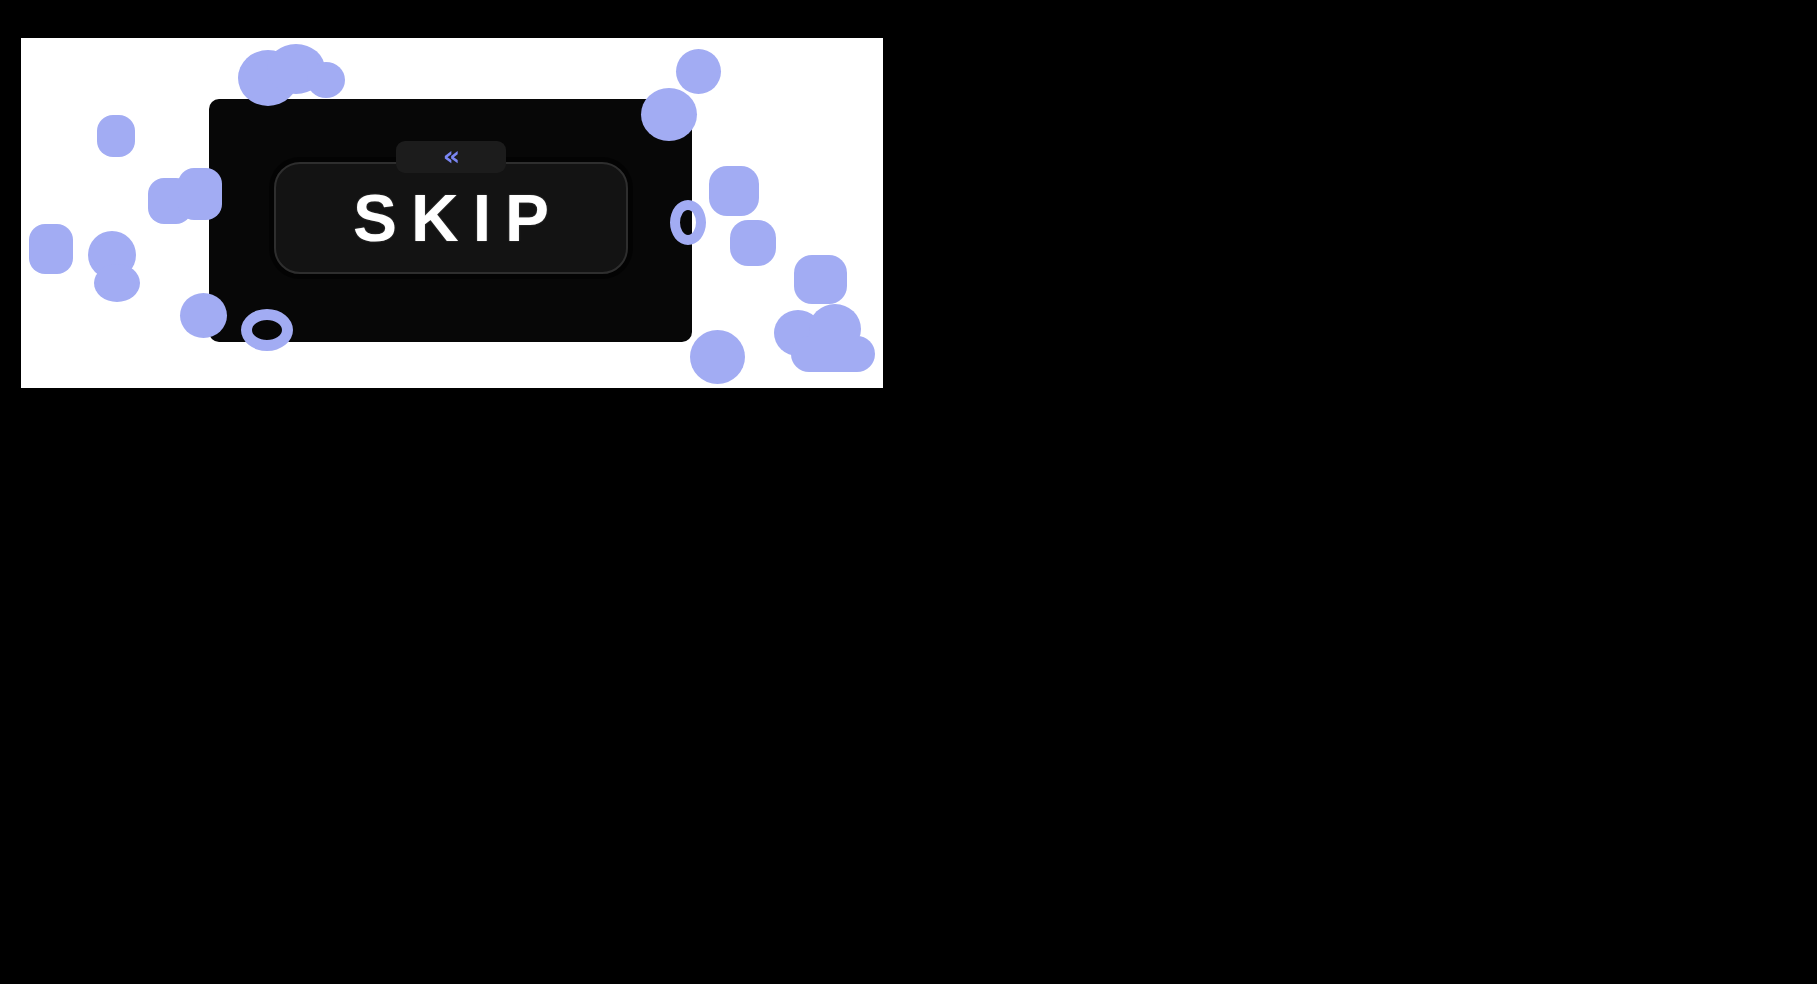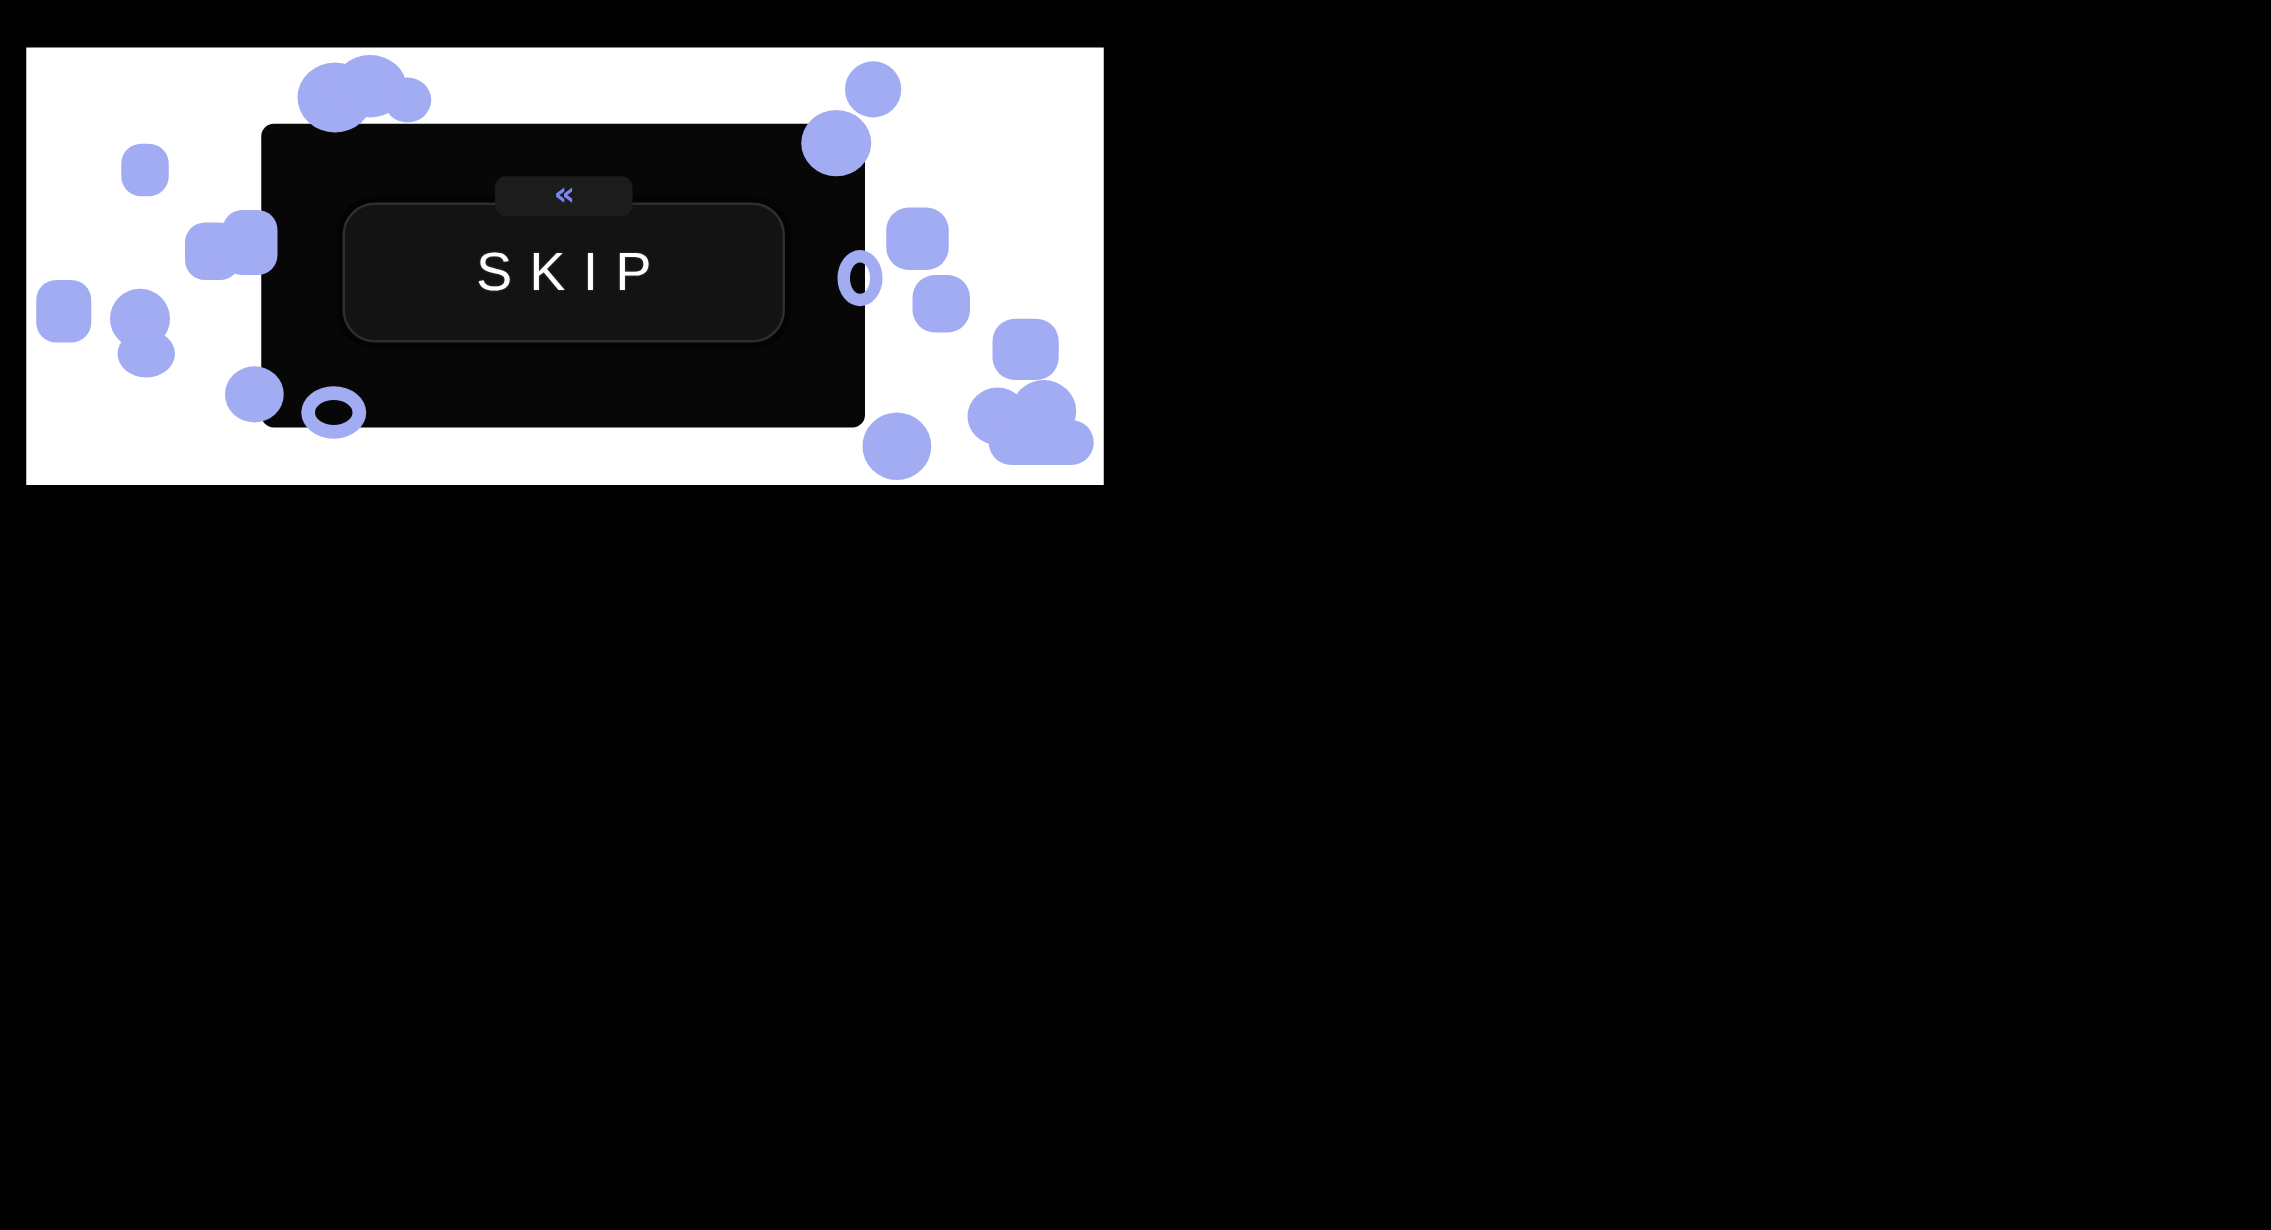--- a/index.html
+++ b/index.html
@@ -76,22 +76,22 @@
     box-shadow: 0 0 0 5px rgba(0, 0, 0, 0.55);
     display: flex;
     align-items: center;
     justify-content: center;
     cursor: pointer;
     z-index: 1;
   }
 
   .skip-label {
     color: var(--color-text, #ffffff);
-    font-size: 43px;
-    font-weight: 400;
+    font-size: 66px;
+    font-weight: 700;
     letter-spacing: 14px;
     padding-left: 14px; 
     line-height: 1;
     text-shadow: 0 0 2px rgba(130, 130, 130, 0.55);
     user-select: none;
   }
 
   .blob {
     position: absolute;
     background: var(--color-doodle, #a2acf3);

